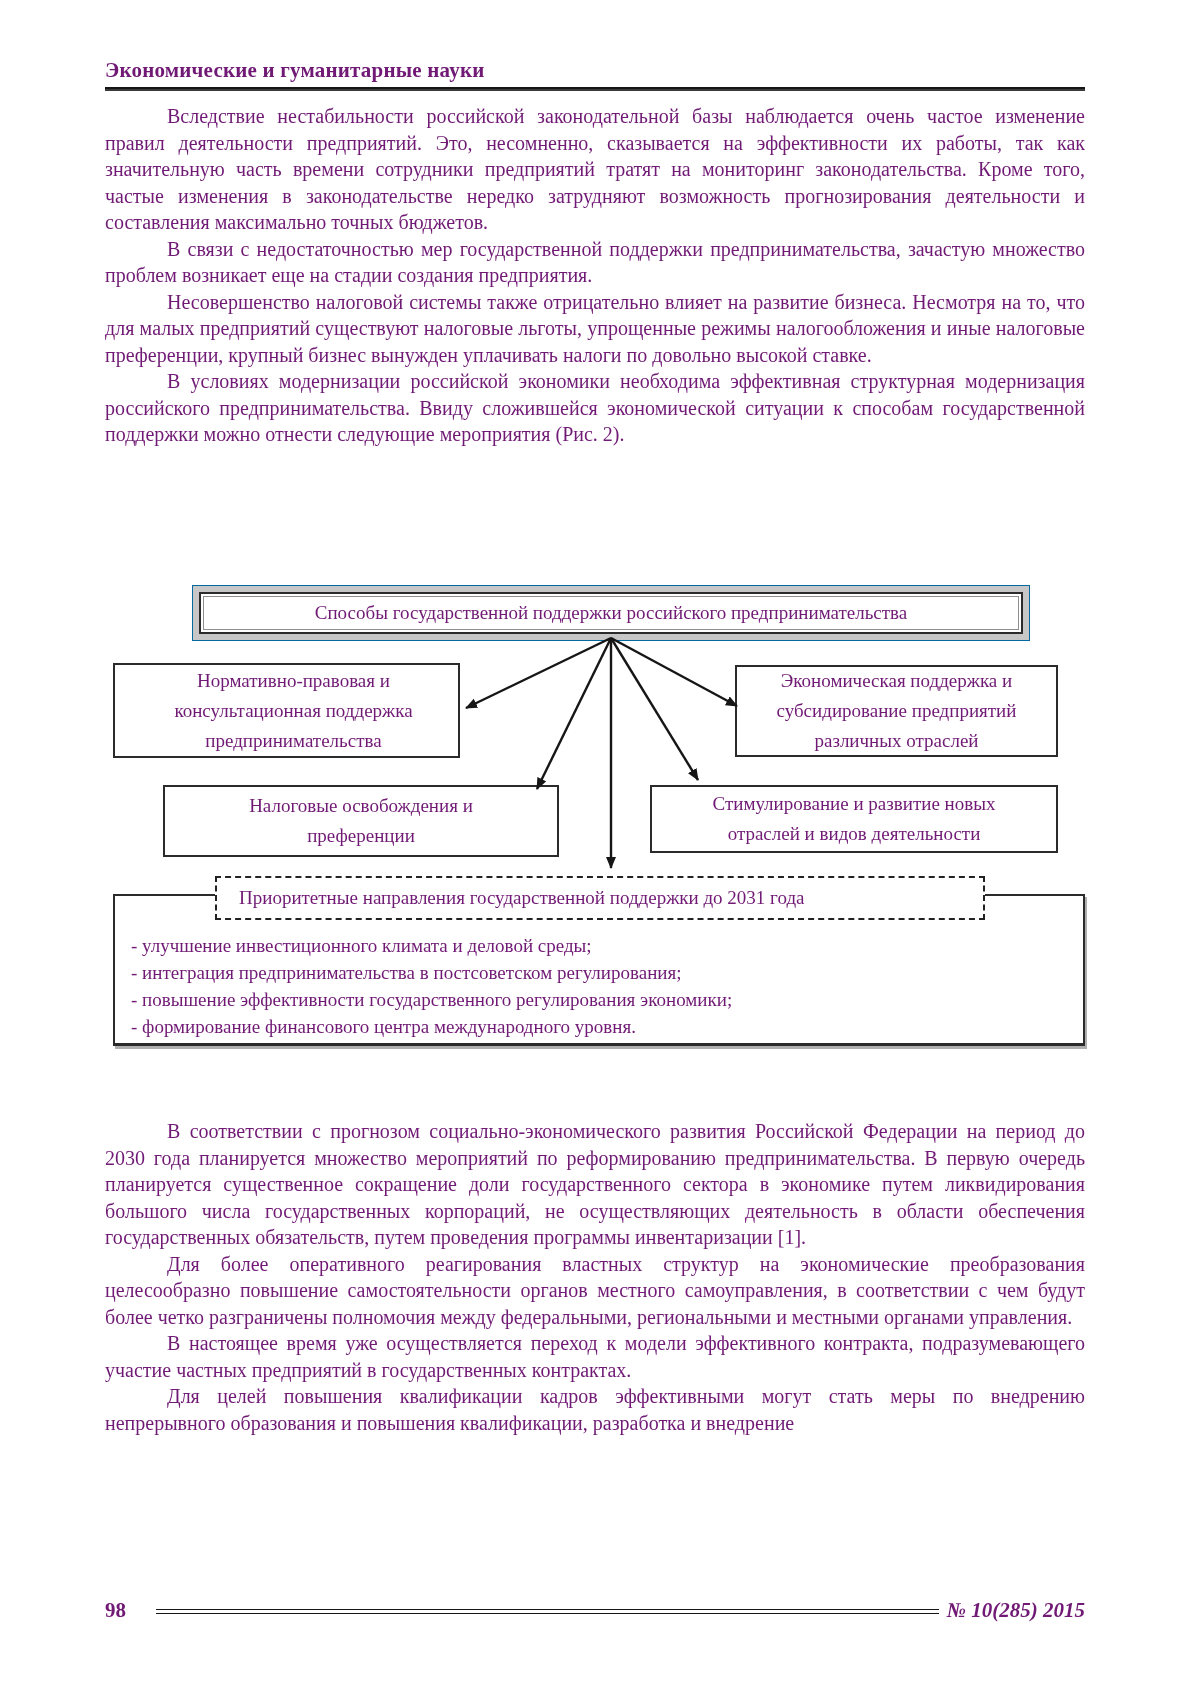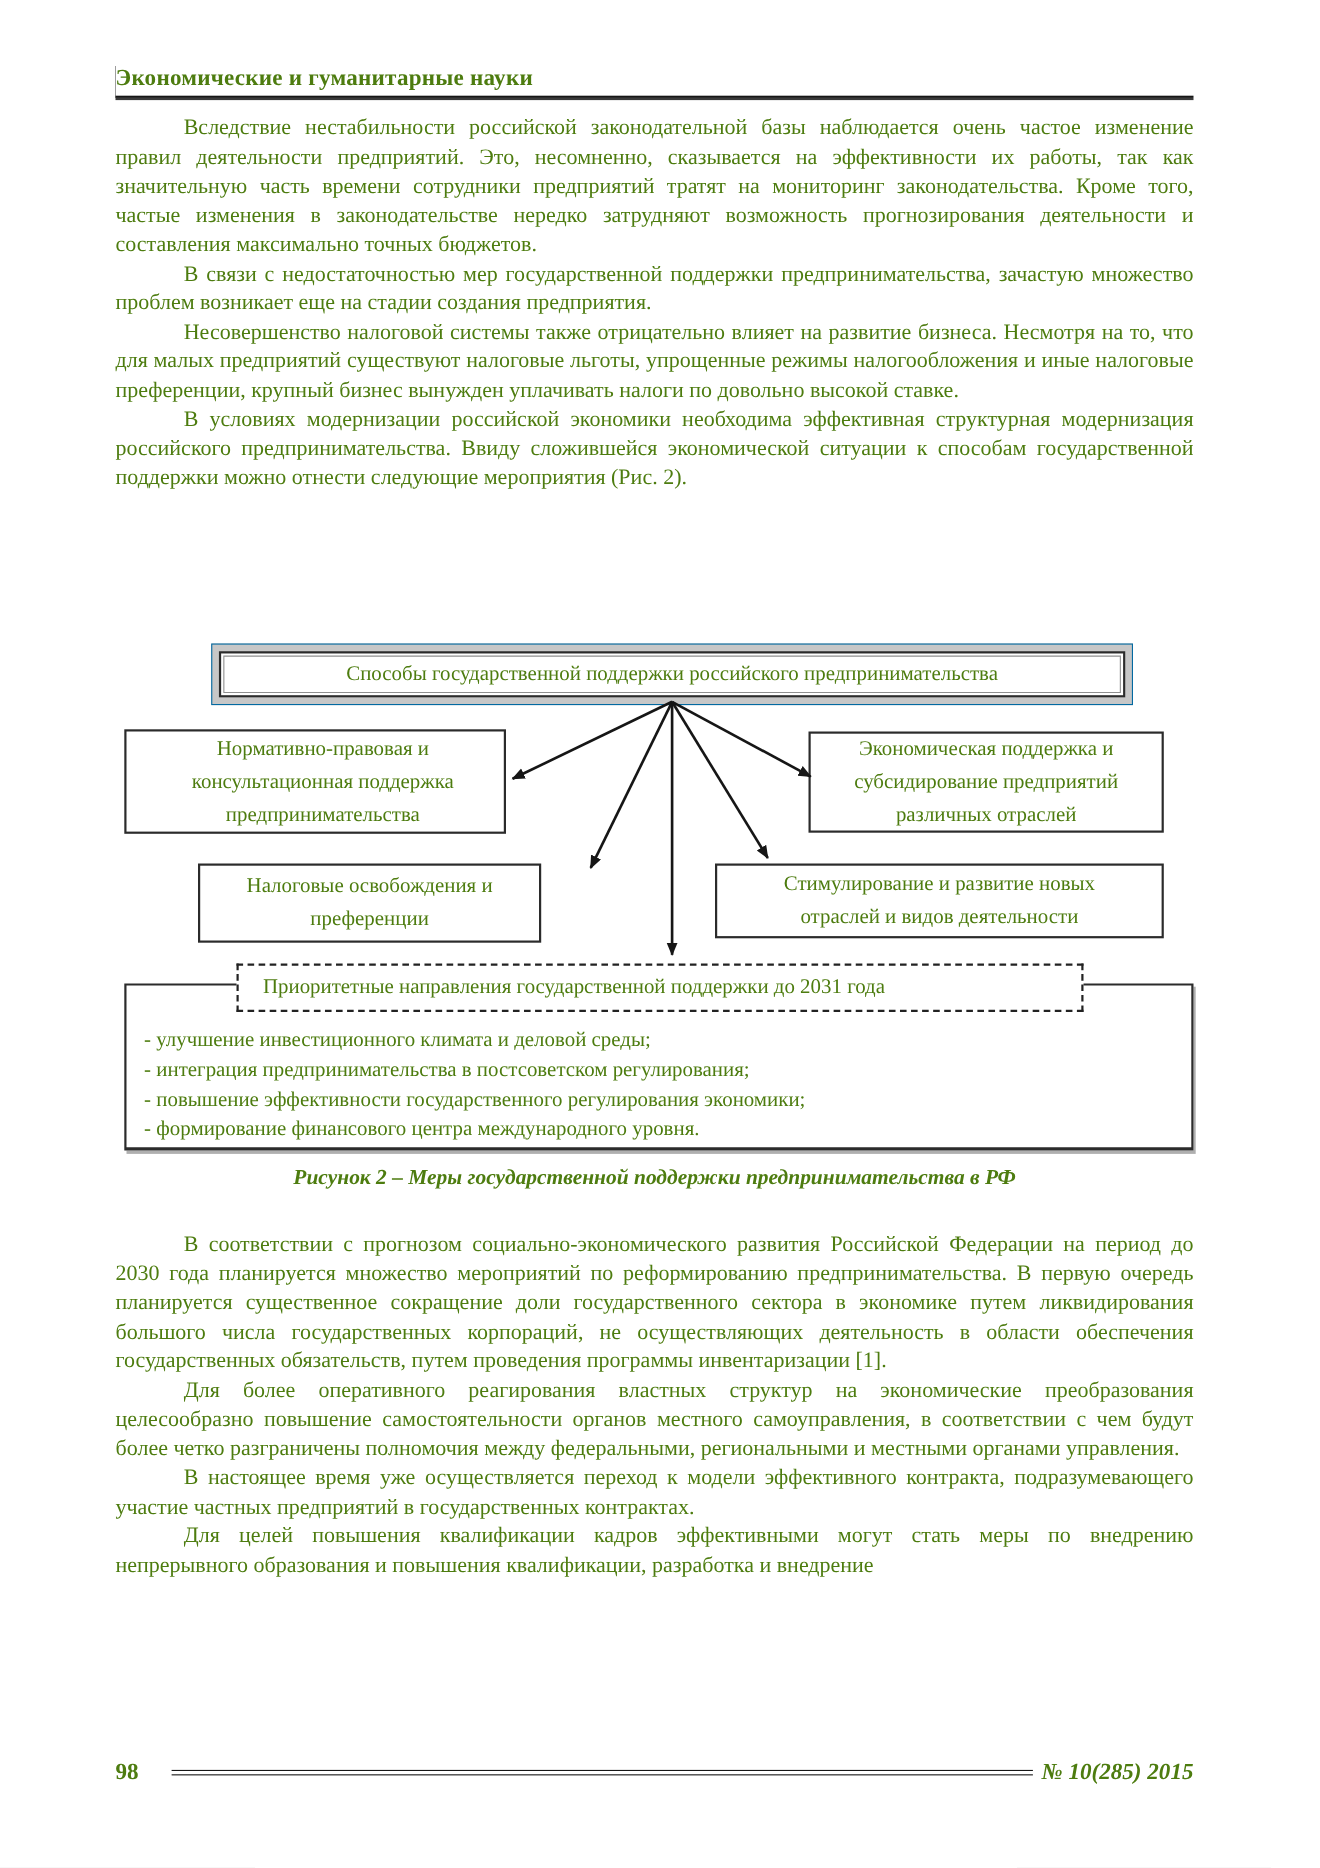--- a/index.html
+++ b/index.html
@@ -1,18 +1,18 @@
 <!DOCTYPE html>
 <html><head>
 <meta charset="utf-8">
 <style>
   html,body{margin:0;padding:0;background:#e9e9e9;}
   .page{
     position:relative;width:1200px;height:1698px;margin:0 auto;background:#ffffff;
-    font-family:"Liberation Serif","DejaVu Serif",serif;color:#4d7c0f;overflow:hidden;
+    font-family:"Liberation Serif","DejaVu Serif",serif;color:#701a75;overflow:hidden;
   }
   
   .header{
     position:absolute;left:105px;top:58px;width:980px;
     font-size:21px;font-weight:bold;letter-spacing:.2px;
     padding-bottom:4px;border-bottom:2.5px solid #161616;
     box-shadow:0 2px 0 #3a3a3a;
   }
   
   .body-block{position:absolute;left:105px;width:980px;}
@@ -34,21 +34,21 @@
     position:absolute;left:87px;top:0;width:838px;height:56px;box-sizing:border-box;
     border:1px solid #0369a1;background:#c7c7c7;padding:6px;z-index:1;
   }
   .root-inner{
     width:100%;height:100%;box-sizing:border-box;border:2px solid #2b2b2b;background:#fff;
     box-shadow:inset 0 0 0 2px #fff, inset 0 0 0 3px #8f8f8f;
     display:flex;align-items:center;justify-content:center;font-size:19px;
   }
   .left-box{left:8px;top:78px;width:347px;height:95px;padding-left:14px;}
   .right-box{left:630px;top:80px;width:323px;height:92px;}
-  .midleft-box{left:75px;top:200px;width:312px;height:72px;}
+  .midleft-box{left:58px;top:200px;width:396px;height:72px;}
   .midright-box{left:545px;top:200px;width:408px;height:68px;}
   .dashed-box{
     position:absolute;left:110px;top:291px;width:770px;height:44px;box-sizing:border-box;
     border:2px dashed #222;background:#fff;z-index:3;
     display:flex;align-items:center;justify-content:flex-start;
     padding-left:22px;font-size:19px;
   }
   .big-box{
     position:absolute;left:8px;top:309px;width:972px;height:152px;box-sizing:border-box;
     border:2px solid #2b2b2b;border-bottom-width:3px;
@@ -135,21 +135,20 @@
     </div>
 
     <div class="big-box">
       <div class="list-line">- улучшение инвестиционного климата и деловой среды;</div>
       <div class="list-line">- интеграция предпринимательства в постсоветском регулирования;</div>
       <div class="list-line">- повышение эффективности государственного регулирования экономики;</div>
       <div class="list-line">- формирование финансового центра международного уровня.</div>
     </div>
   </div>
 
-  <div class="caption">Рисунок 2 – Меры государственной поддержки предпринимательства в РФ</div>
 
   <div class="body-block body-bottom">
     <p class="para">В соответствии с прогнозом социально-экономического развития Российской Федерации на период до 2030 года планируется множество мероприятий по реформированию предпринимательства. В первую очередь планируется существенное сокращение доли государственного сектора в экономике путем ликвидирования большого числа государственных корпораций, не осуществляющих деятельность в области обеспечения государственных обязательств, путем проведения программы инвентаризации [1].</p>
     <p class="para">Для более оперативного реагирования властных структур на экономические преобразования целесообразно повышение самостоятельности органов местного самоуправления, в соответствии с чем будут более четко разграничены полномочия между федеральными, региональными и местными органами управления.</p>
     <p class="para">В настоящее время уже осуществляется переход к модели эффективного контракта, подразумевающего участие частных предприятий в государственных контрактах.</p>
     <p class="para">Для целей повышения квалификации кадров эффективными могут стать меры по внедрению непрерывного образования и повышения квалификации, разработка и внедрение</p>
   </div>
 
   <div class="footer">
     <span>98</span>

